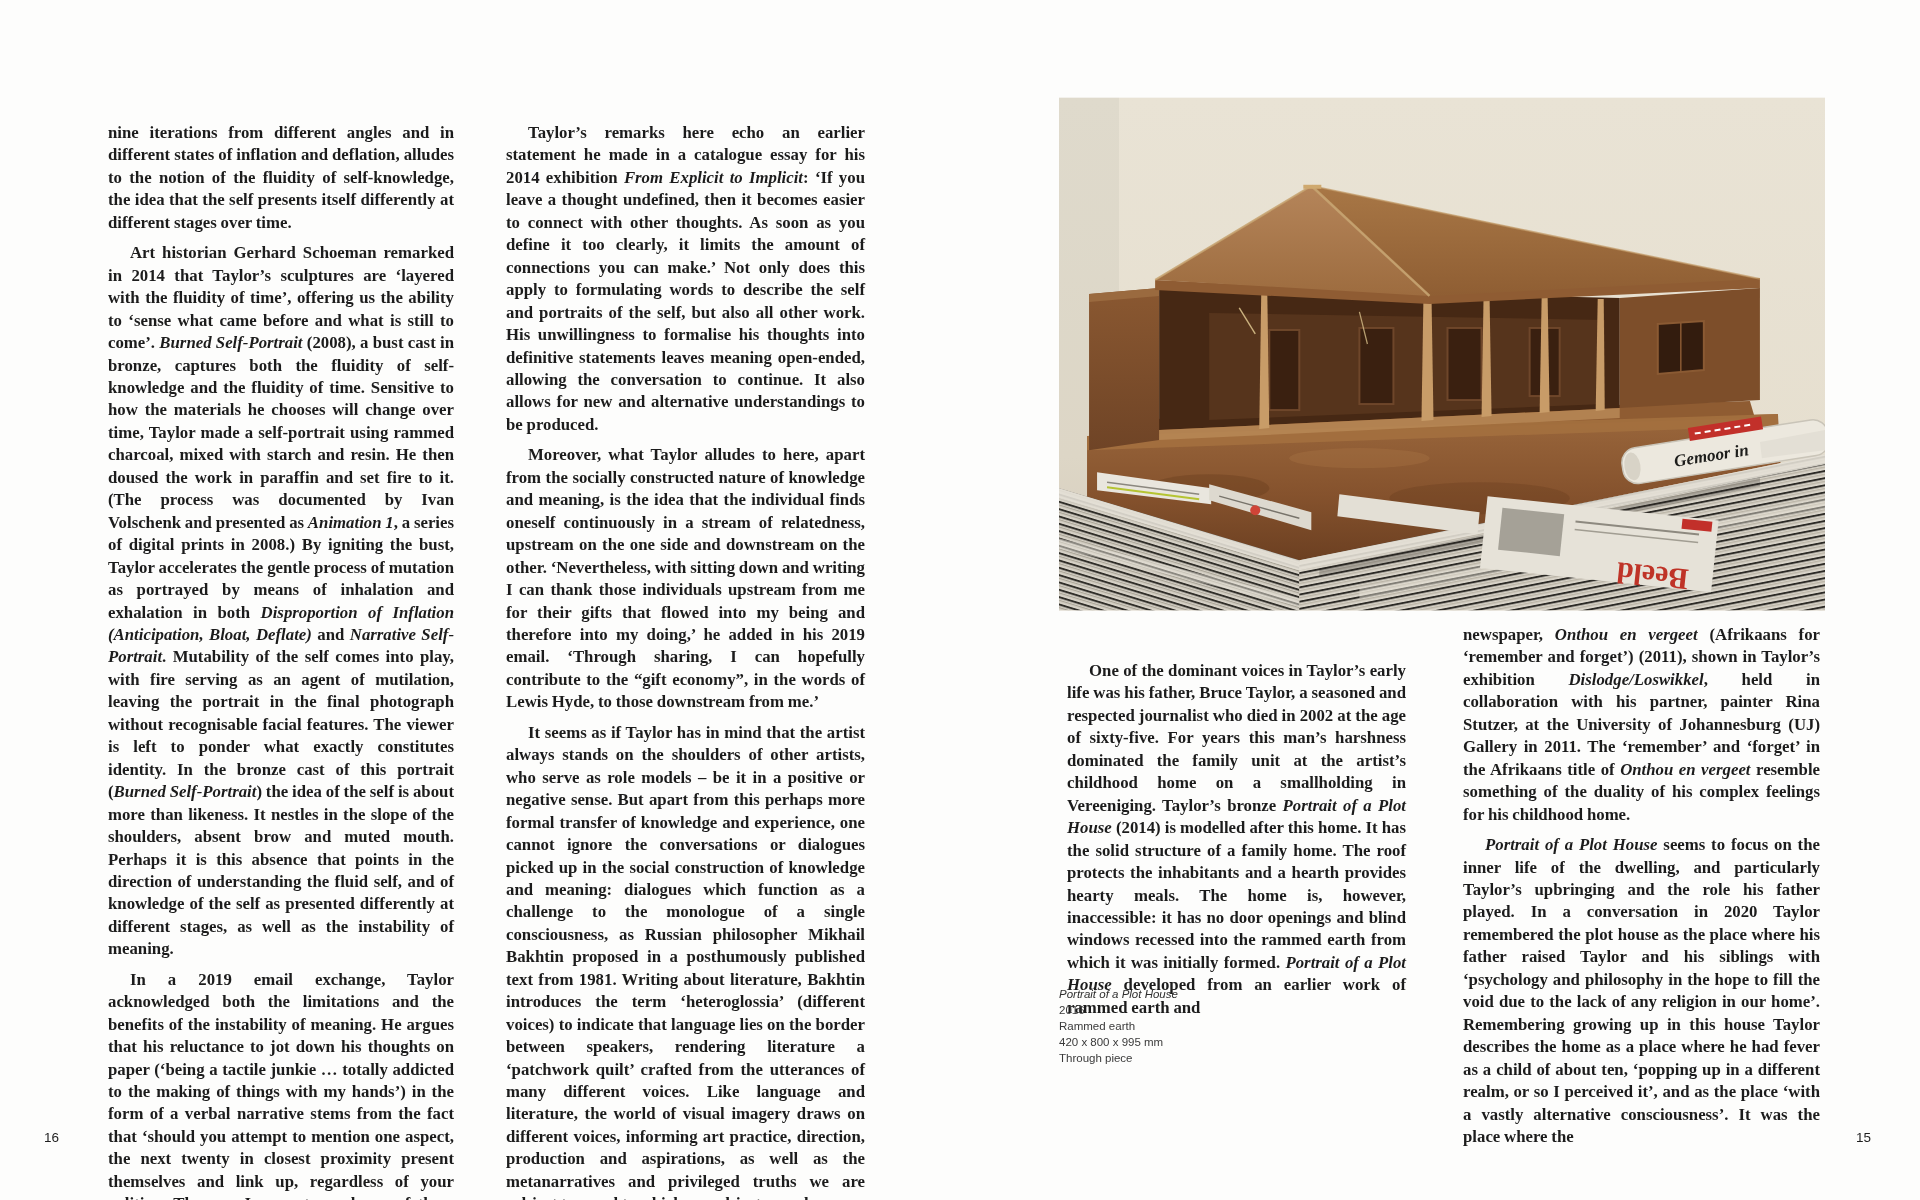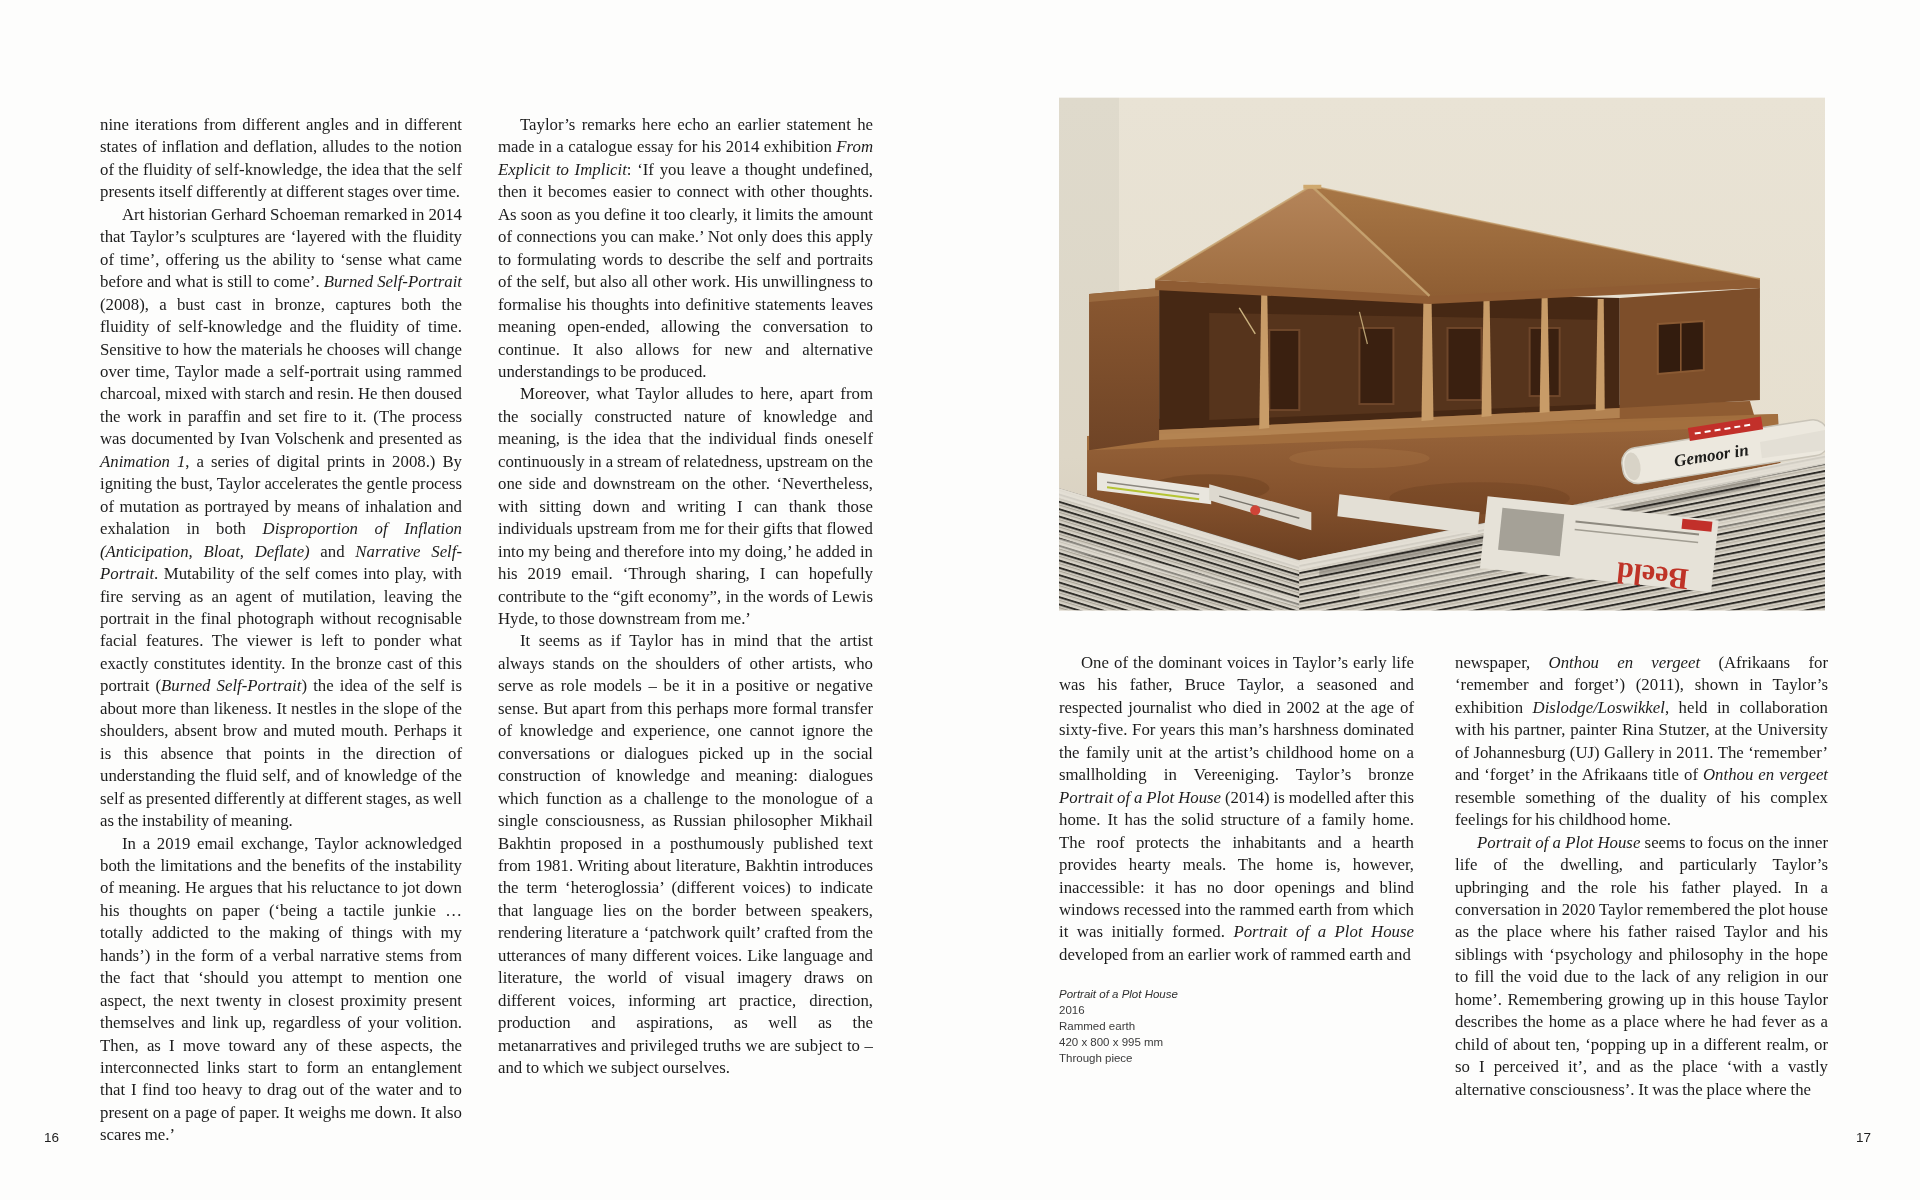--- a/index.html
+++ b/index.html
@@ -1,21 +1,21 @@
 <!DOCTYPE html>
 <html><head>
 <meta charset="utf-8">
 <title>Book Spread</title>
 <style>
   html,body{margin:0;padding:0;background:#ffffff;}
   .spread{position:relative;width:1920px;height:1200px;background:#fdfdfc;overflow:hidden;
           font-family:"Liberation Serif", serif;color:#1c1c1c;}
   .col{position:absolute;text-align:justify;font-size:16.8px;line-height:22.45px;
        color:#1c1c1c;letter-spacing:0;word-spacing:-0.4px;}
-  .para{margin:0;text-indent:0;}
+  .para{margin:8px;text-indent:0;font-weight:bold;}
   .para.ind{text-indent:22px;}
   .para em{font-style:italic;}
   .caption{position:absolute;font-family:"Liberation Sans", sans-serif;font-size:11.5px;
            line-height:16px;color:#3a3a3a;}
   .caption .cap-title{font-style:italic;color:#2e2e2e;}
   .pagenum{position:absolute;font-family:"Liberation Sans", sans-serif;font-size:13.5px;color:#1f1f1f;}
   .photo{position:absolute;left:1059px;top:97px;width:766px;height:514px;}
 </style>
 </head>
 <body>
@@ -171,29 +171,29 @@
       <g transform="translate(628,330) rotate(-9)">
         <rect x="0" y="0" width="74" height="13" fill="#c2302a"></rect>
         <line x1="6" y1="6.5" x2="66" y2="6.5" stroke="#ffffff" stroke-width="2" stroke-dasharray="6 4"></line>
       </g>
       <polygon points="700,344 765,332 765,352 702,360" fill="#e3dfd5"></polygon>
     </svg>
 
     <div class="col" style="left:1059px;top:652px;width:355px;">
         <p class="para ind"><span>One of the dominant voices in Taylor’s early life was his father, Bruce Taylor, a seasoned and respected journalist who died in 2002 at the age of sixty-five. For years this man’s harshness dominated the family unit at the artist’s childhood home on a smallholding in Vereeniging. Taylor’s bronze </span><em>Portrait of a Plot House</em><span> (2014) is modelled after this home. It has the solid structure of a family home. The roof protects the inhabitants and a hearth provides hearty meals. The home is, however, inaccessible: it has no door openings and blind windows recessed into the rammed earth from which it was initially formed. </span><em>Portrait of a Plot House</em><span> developed from an earlier work of rammed earth and</span></p>
       </div>
-    <div class="col" style="left:1455px;top:652px;width:373px;">
+    <div class="col" style="left:1455px;top:616px;width:373px;">
         <p class="para"><span>newspaper, </span><em>Onthou en vergeet</em><span> (Afrikaans for ‘remember and forget’) (2011), shown in Taylor’s exhibition </span><em>Dislodge/Loswikkel</em><span>, held in collaboration with his partner, painter Rina Stutzer, at the University of Johannesburg (UJ) Gallery in 2011. The ‘remember’ and ‘forget’ in the Afrikaans title of </span><em>Onthou en vergeet</em><span> resemble something of the duality of his complex feelings for his childhood home.</span></p>
         <p class="para ind"><span></span><em>Portrait of a Plot House</em><span> seems to focus on the inner life of the dwelling, and particularly Taylor’s upbringing and the role his father played. In a conversation in 2020 Taylor remembered the plot house as the place where his father raised Taylor and his siblings with ‘psychology and philosophy in the hope to fill the void due to the lack of any religion in our home’. Remembering growing up in this house Taylor describes the home as a place where he had fever as a child of about ten, ‘popping up in a different realm, or so I perceived it’, and as the place ‘with a vastly alternative consciousness’. It was the place where the</span></p>
       </div>
 
     <div class="caption" style="left:1059px;top:986px;width:240px;">
       <div class="cap-title">Portrait of a Plot House</div>
       <div>2016</div>
       <div>Rammed earth</div>
       <div>420 x 800 x 995 mm</div>
       <div>Through piece</div>
     </div>
 
-    <div class="pagenum" style="left:1856px;top:1130px;">17</div>
+    <div class="pagenum" style="left:1856px;top:1130px;">15</div>
   </div>
 
 </div>
 
 </body></html>

